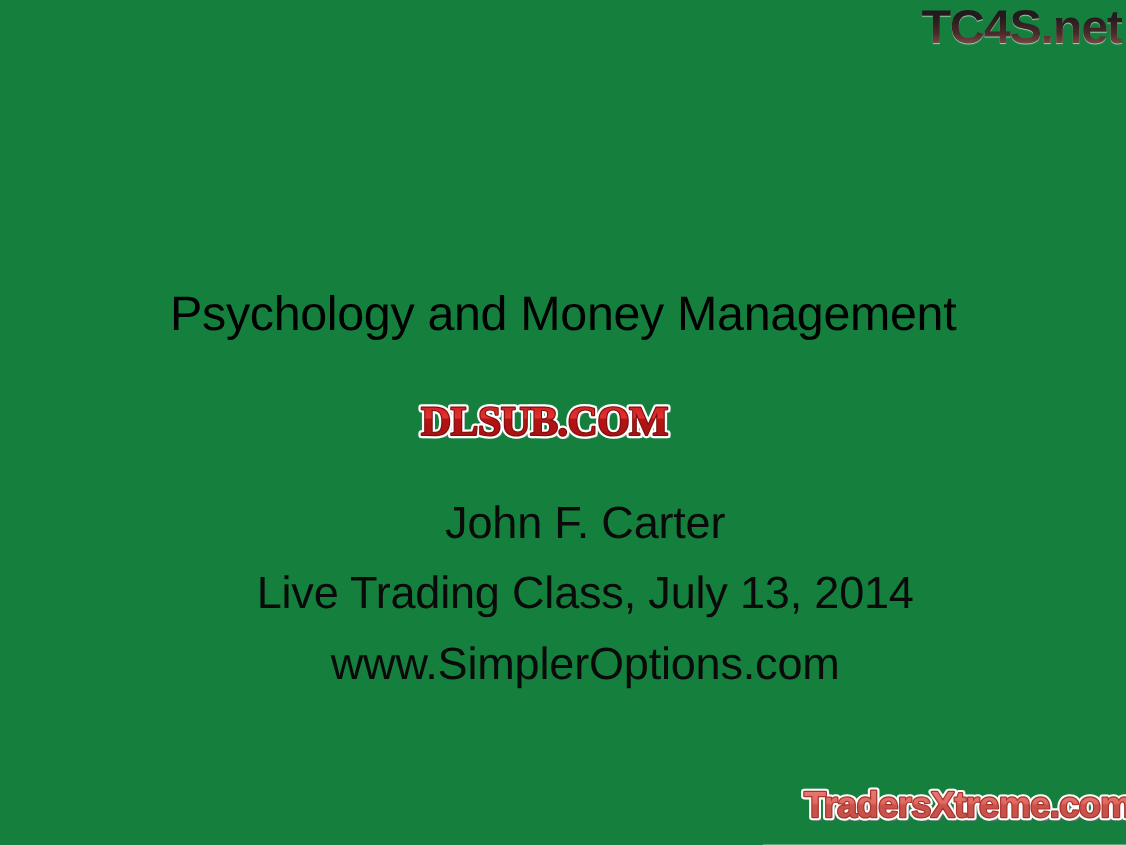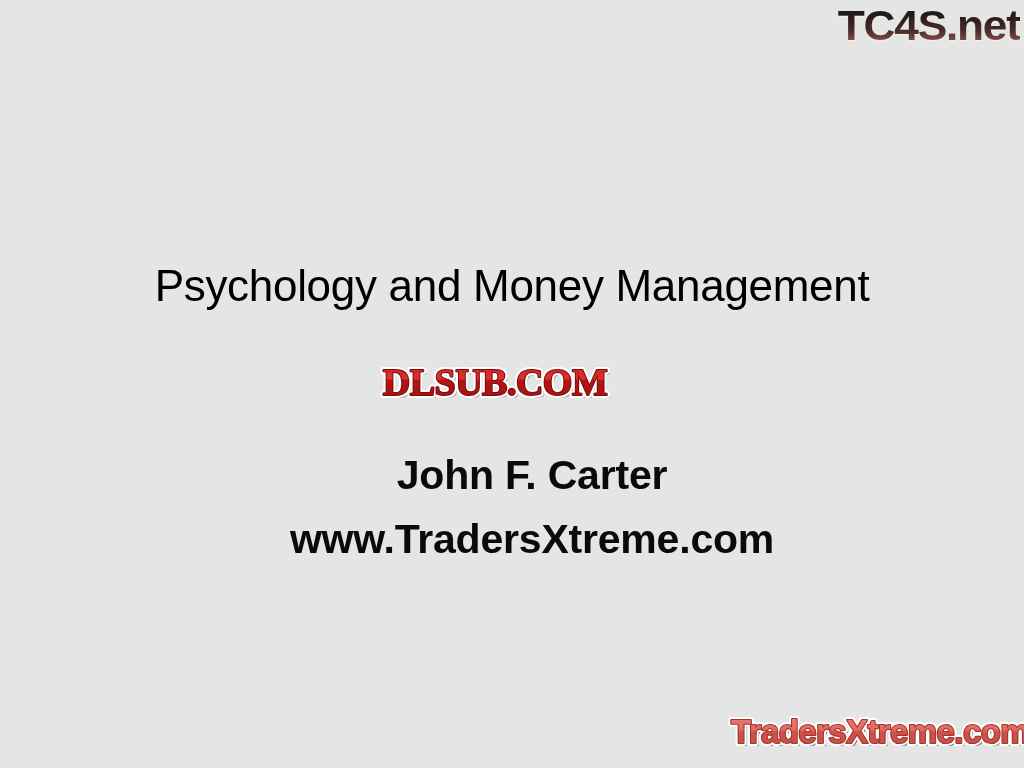--- a/index.html
+++ b/index.html
@@ -15,21 +15,21 @@
     position: relative;
     -webkit-font-smoothing: antialiased;
   }
 
   #slide {
     position: absolute;
     left: 0;
     top: 0;
     width: 1024px;
     height: 768px;
-    background: #e5e5e5;
+    background: #15803d;
     overflow: hidden;
   }
 
   
   #title-block {
     position: absolute;
     left: 0;
     top: 246px;
     width: 1024px;
     text-align: center;
@@ -51,21 +51,21 @@
   #subtitle-block {
     position: absolute;
     left: 0;
     top: 443px;
     width: 1024px;
     text-align: center;
   }
   .subtitle-line {
     display: block;
     font-family: "Liberation Sans", sans-serif;
-    font-weight: 700;
+    font-weight: 400;
     font-size: 41px;
     line-height: 64px;
     letter-spacing: -0.2px;
     color: #0a0a0a;
     margin: 0;
     padding-left: 40px;
   }
 
   
   #wm-tc4s {
@@ -154,21 +154,22 @@
       <text x="146" y="35" text-anchor="middle" font-family="'Liberation Serif', serif" font-weight="bold" font-size="38" letter-spacing="-0.5" fill="none" stroke="#ffffff" stroke-width="6" stroke-linejoin="round">DLSUB.COM</text>
 
       <text x="146" y="35" text-anchor="middle" font-family="'Liberation Serif', serif" font-weight="bold" font-size="38" letter-spacing="-0.5" fill="none" stroke="#7d0d0d" stroke-width="2" stroke-linejoin="round">DLSUB.COM</text>
 
       <text x="146" y="35" text-anchor="middle" font-family="'Liberation Serif', serif" font-weight="bold" font-size="38" letter-spacing="-0.5" fill="url(#dlsubGrad)">DLSUB.COM</text>
     </svg>
   </div>
 
   <div id="subtitle-block">
     <span class="subtitle-line">John F. Carter</span>
-    <span class="subtitle-line">www.TradersXtreme.com</span>
+    <span class="subtitle-line">Live Trading Class, July 13, 2014</span>
+    <span class="subtitle-line">www.SimplerOptions.com</span>
   </div>
 
   <div id="wm-traders">
     <svg viewBox="0 0 344 44" xmlns="http://www.w3.org/2000/svg">
       <defs>
         <linearGradient id="tradGrad" x1="0" y1="0" x2="0" y2="1">
           <stop offset="0%" stop-color="#e8817a"></stop>
           <stop offset="45%" stop-color="#e06b62"></stop>
           <stop offset="52%" stop-color="#cc514a"></stop>
           <stop offset="100%" stop-color="#c2544c"></stop>

